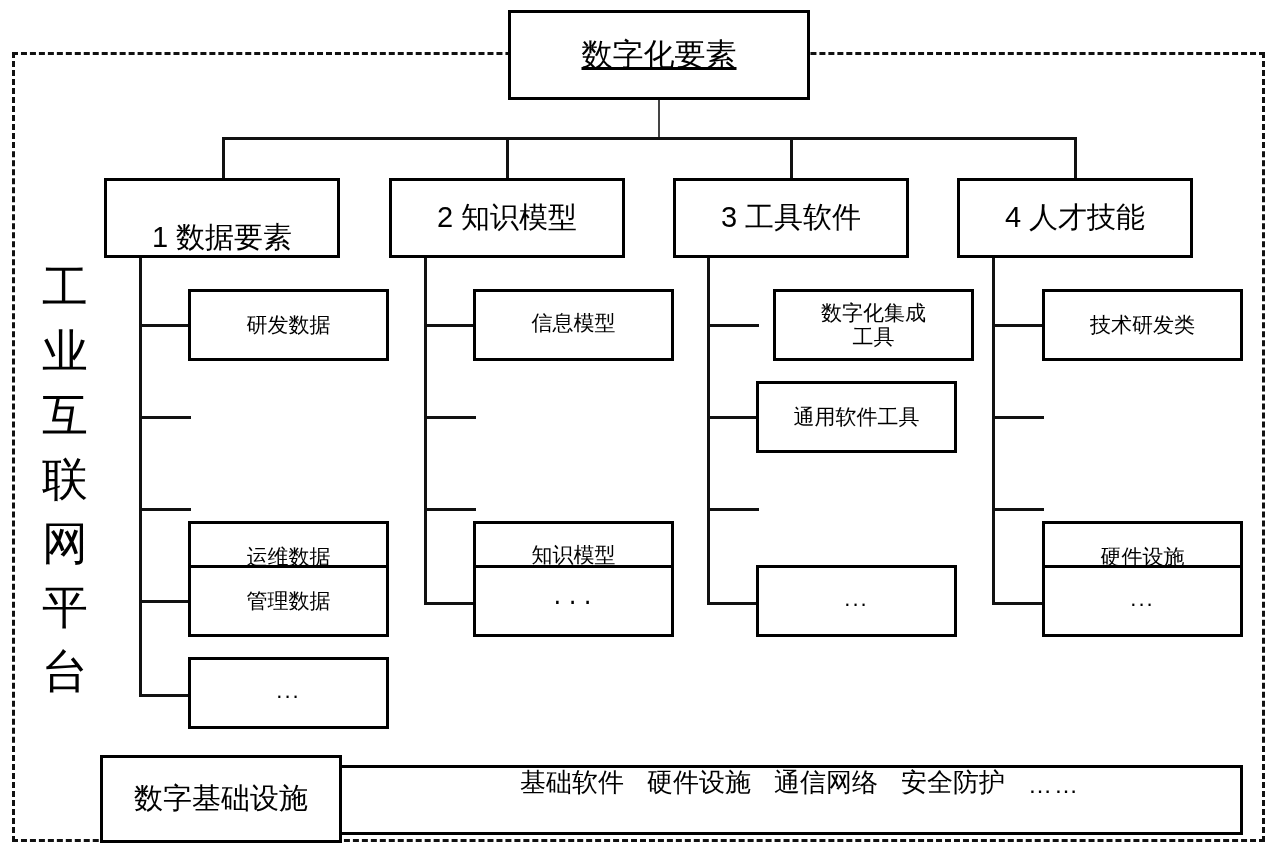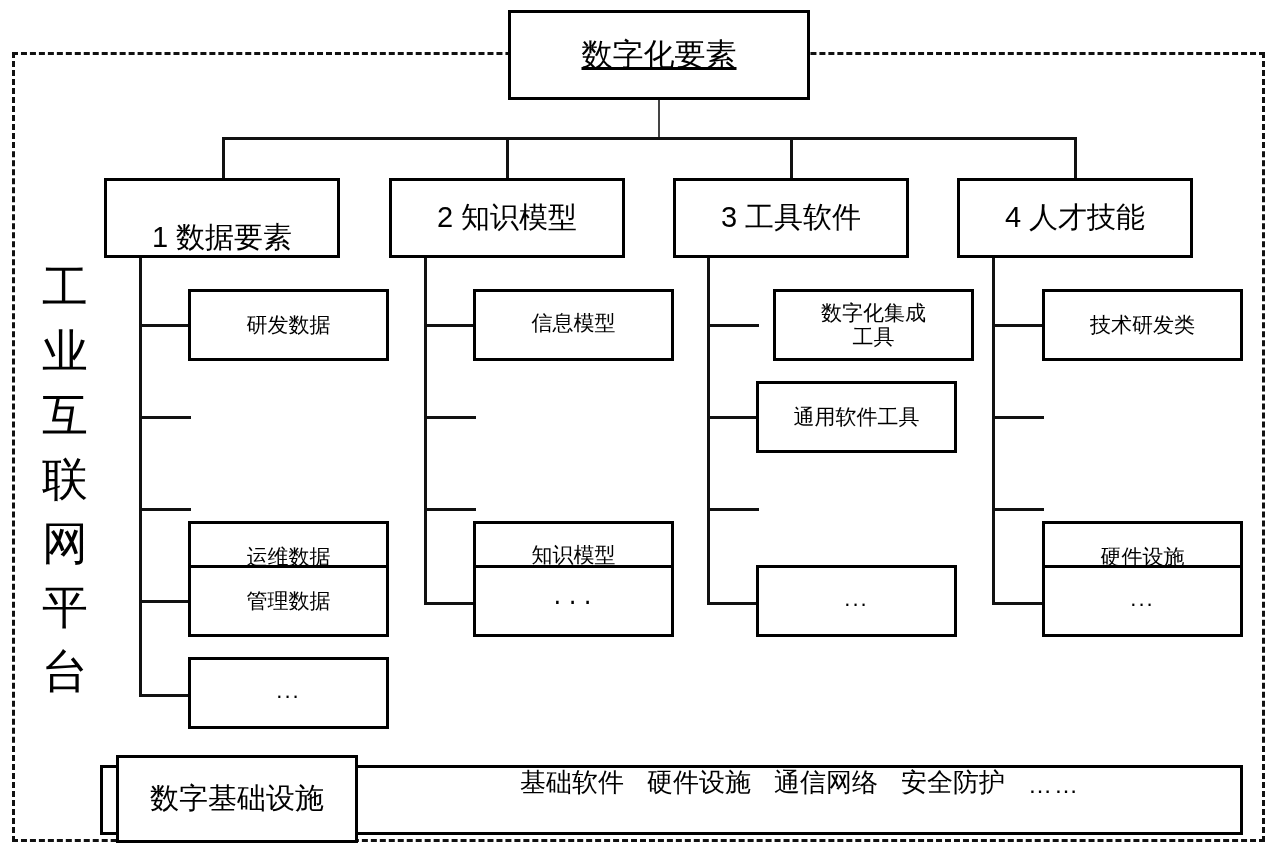--- a/index.html
+++ b/index.html
@@ -162,21 +162,20 @@
     width: 242px;
     height: 88px;
     box-sizing: border-box;
     border: 3px solid #000000;
     background: #ffffff;
     display: flex;
     align-items: center;
     justify-content: center;
     font-size: 29px;
     z-index: 6;
-    margin-left: 16px;
   }
 </style>
 </head>
 <body>
 
 <div id="canvas">
 
   <div class="platform-frame"></div>
 
   <div class="platform-label">工业互联网平台</div>

